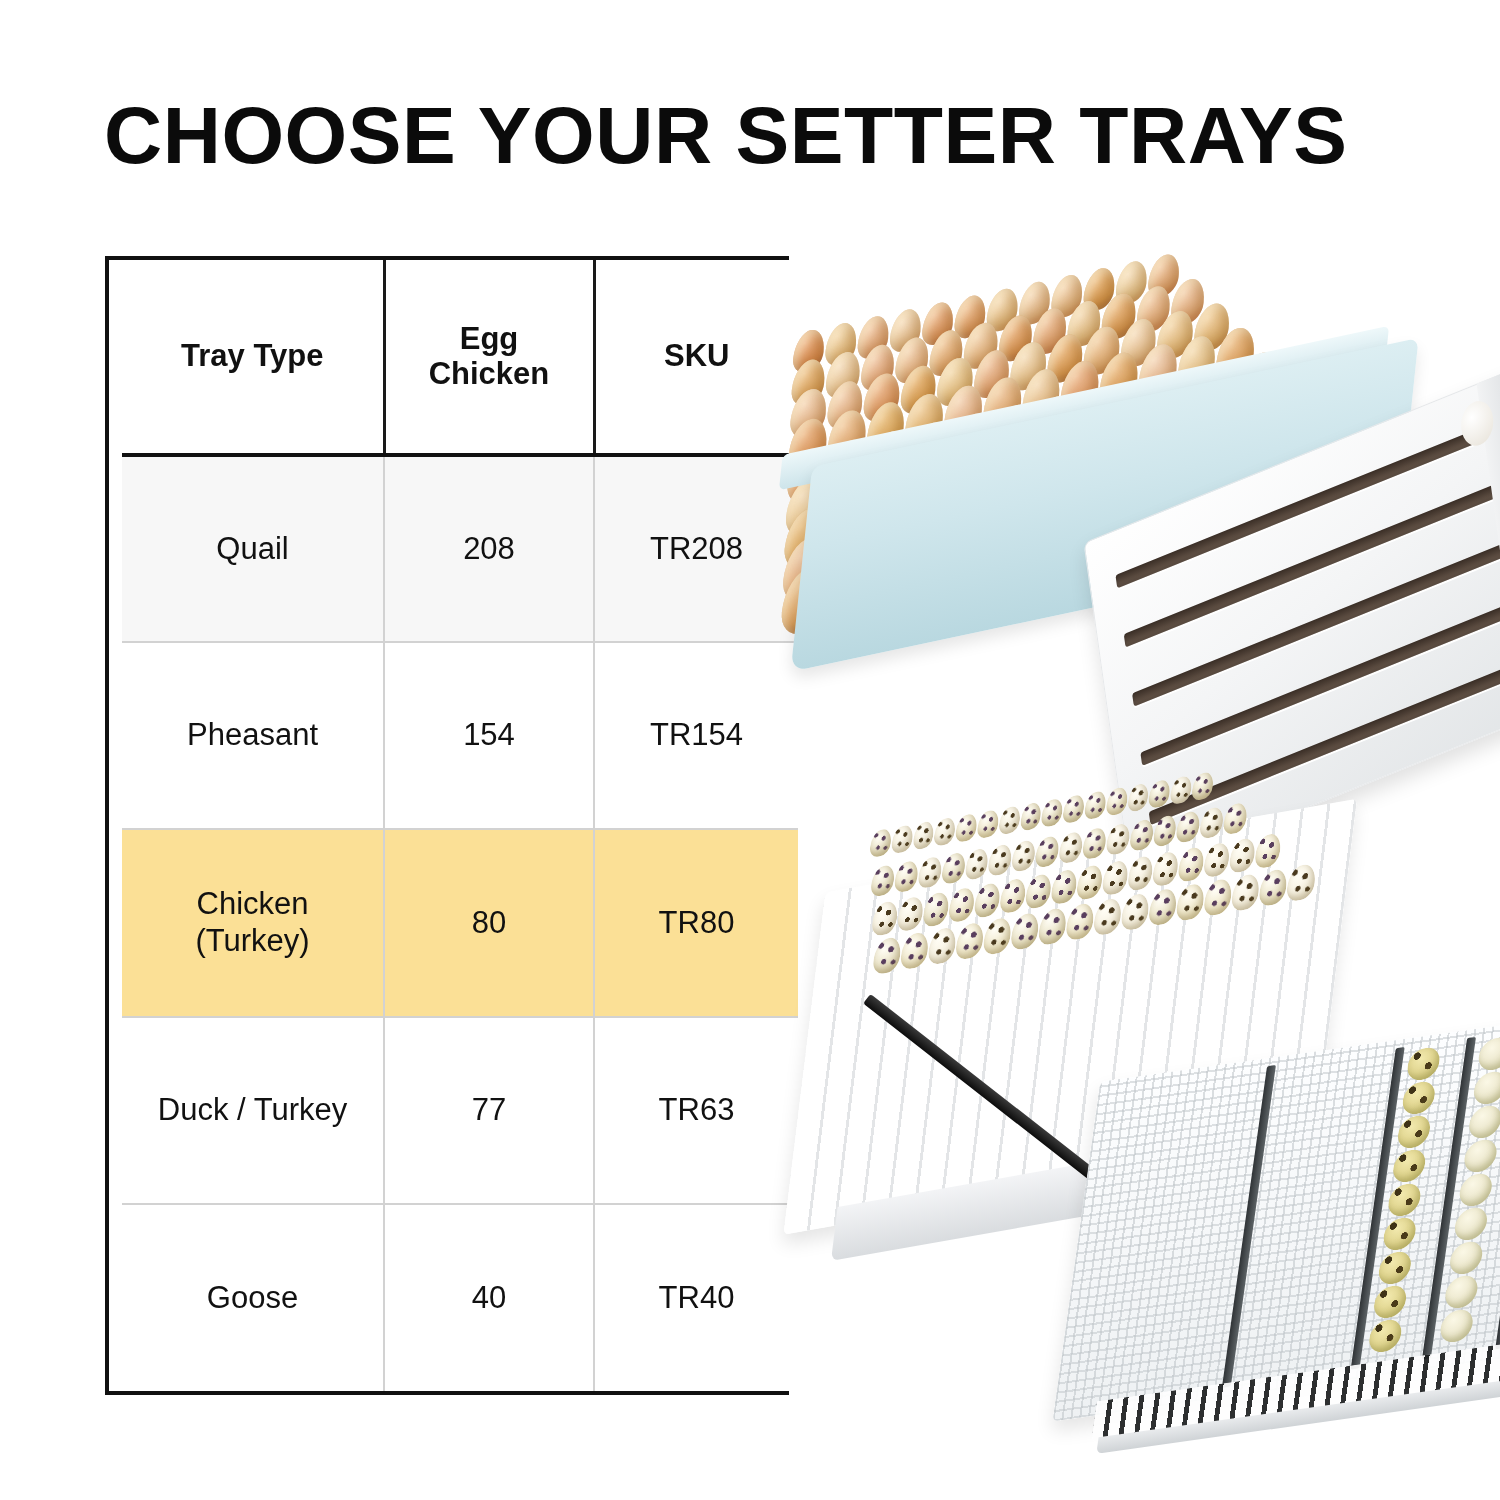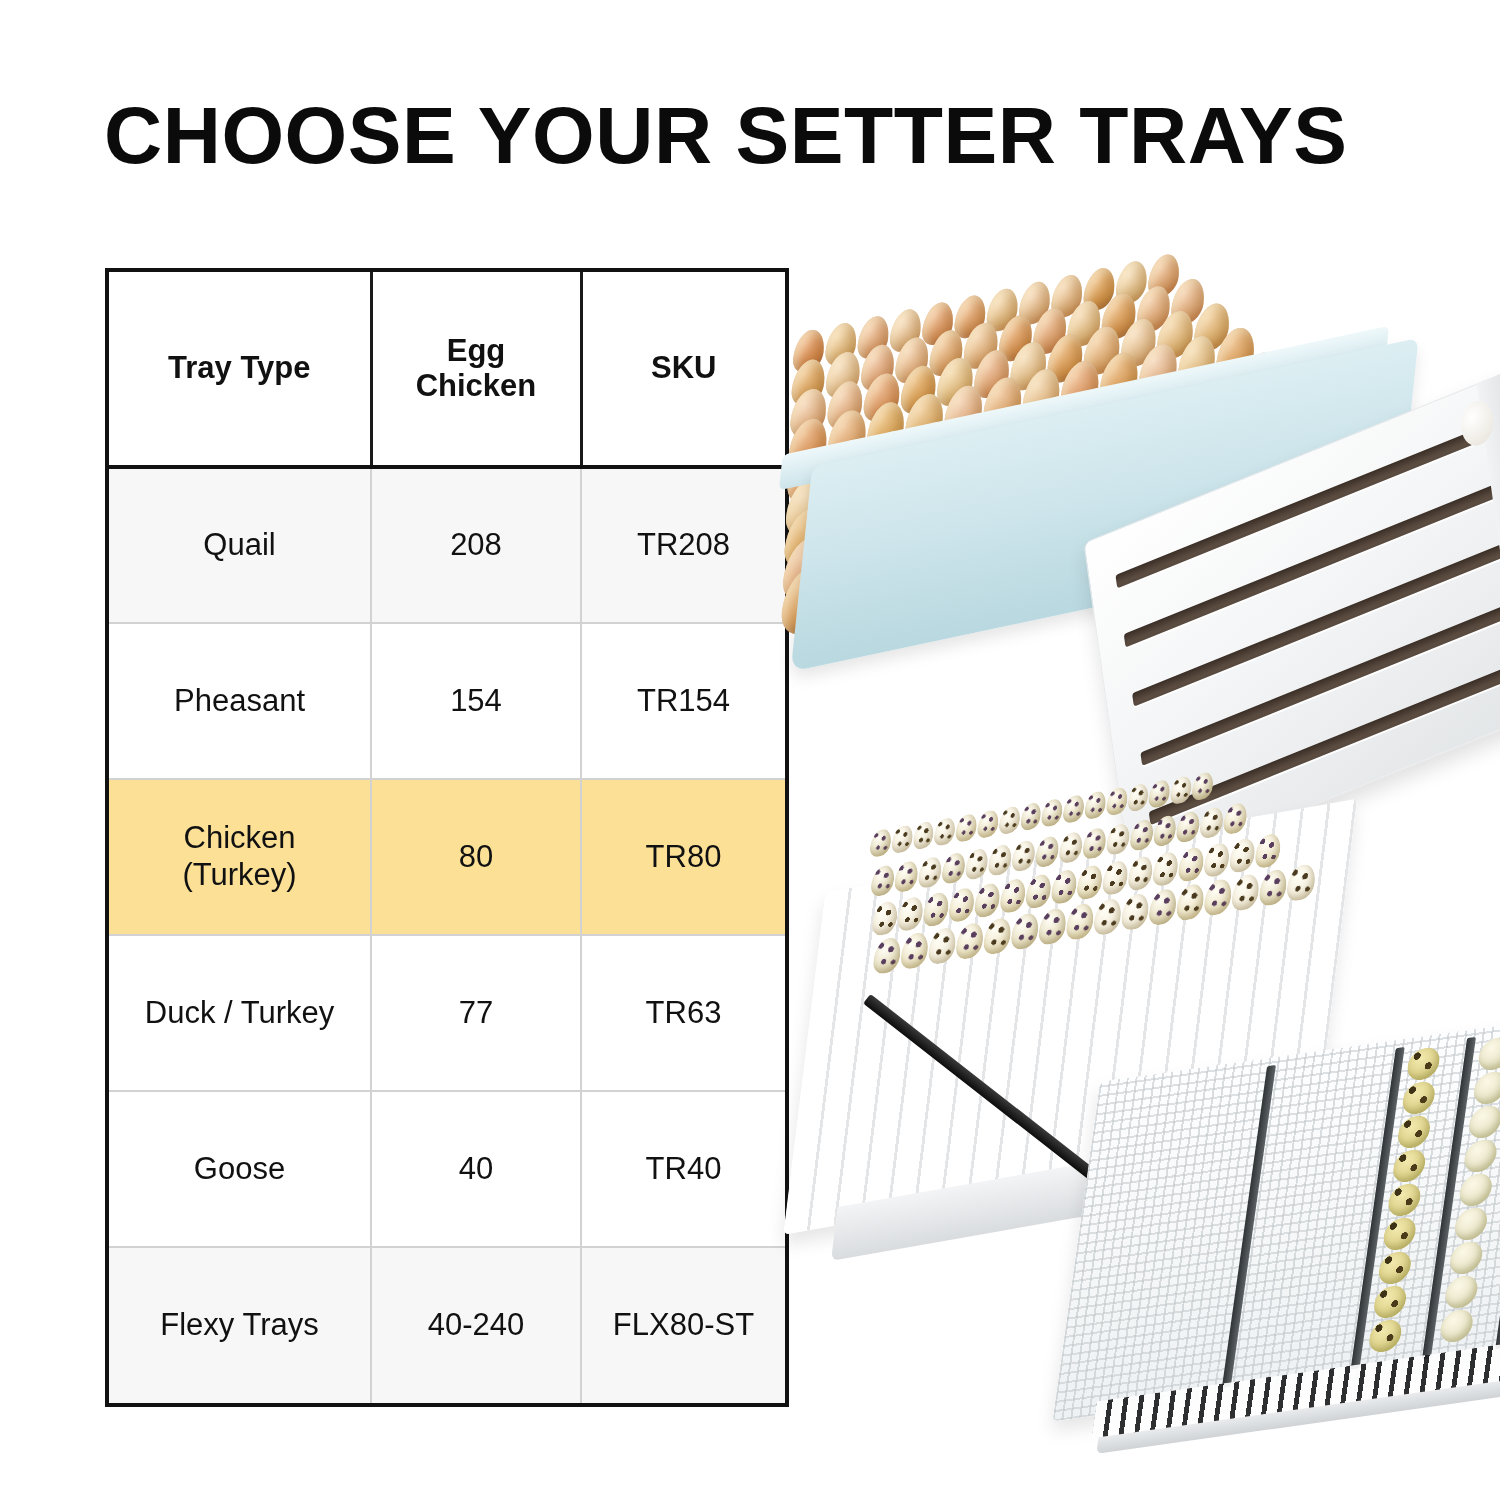--- a/index.html
+++ b/index.html
@@ -22,24 +22,25 @@
     color: #0b0b0b;
     line-height: 1.0;
     white-space: nowrap;
     transform: scaleX(1.02);
     transform-origin: left center;
   }
 
   
   .table-wrap {
     position: absolute;
-    left: 105px; top: 268px;
+    left: 105px; top: 256px;
     width: 684px; height: 1139px;
     border: 4px solid #111111;
     background: #ffffff;
+    padding-left: 13px;
   }
   table.spec {
     width: 100%; height: 100%;
     border-collapse: collapse;
     table-layout: fixed;
   }
   table.spec col.c1 { width: 262px; }
   table.spec col.c2 { width: 210px; }
   table.spec col.c3 { width: 204px; }
 
@@ -284,25 +285,20 @@
         <tr class="row-even">
           <td>Duck / Turkey</td>
           <td>77</td>
           <td>TR63</td>
         </tr>
         <tr class="row-even">
           <td>Goose</td>
           <td>40</td>
           <td>TR40</td>
         </tr>
-        <tr class="row-odd">
-          <td>Flexy Trays</td>
-          <td>40-240</td>
-          <td>FLX80-ST</td>
-        </tr>
       </tbody>
     </table>
   </div>
 
   <div class="photos">
 
     <div class="tray-chicken">
       <div class="eggfield" id="eggfield">
           <div class="erow" style="left: 6px; top: 34px;">
             <div class="egg" style="width: 31px; height: 39.68px; background: radial-gradient(circle at 34% 28%, rgb(235, 177, 132), rgb(212, 134, 73) 62%, rgb(158, 83, 46));"></div>

